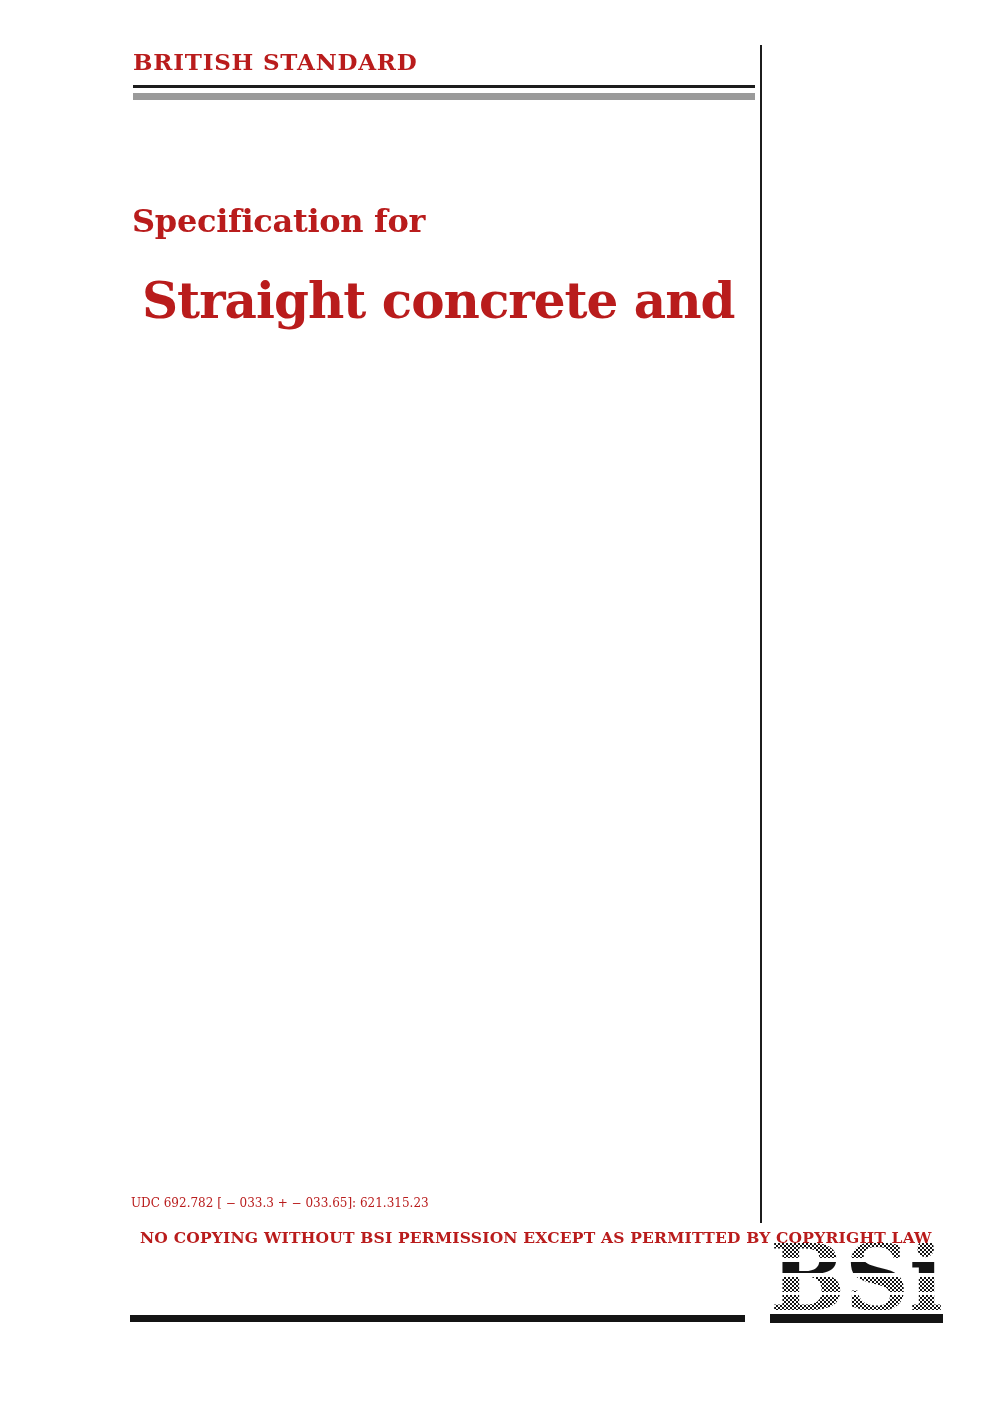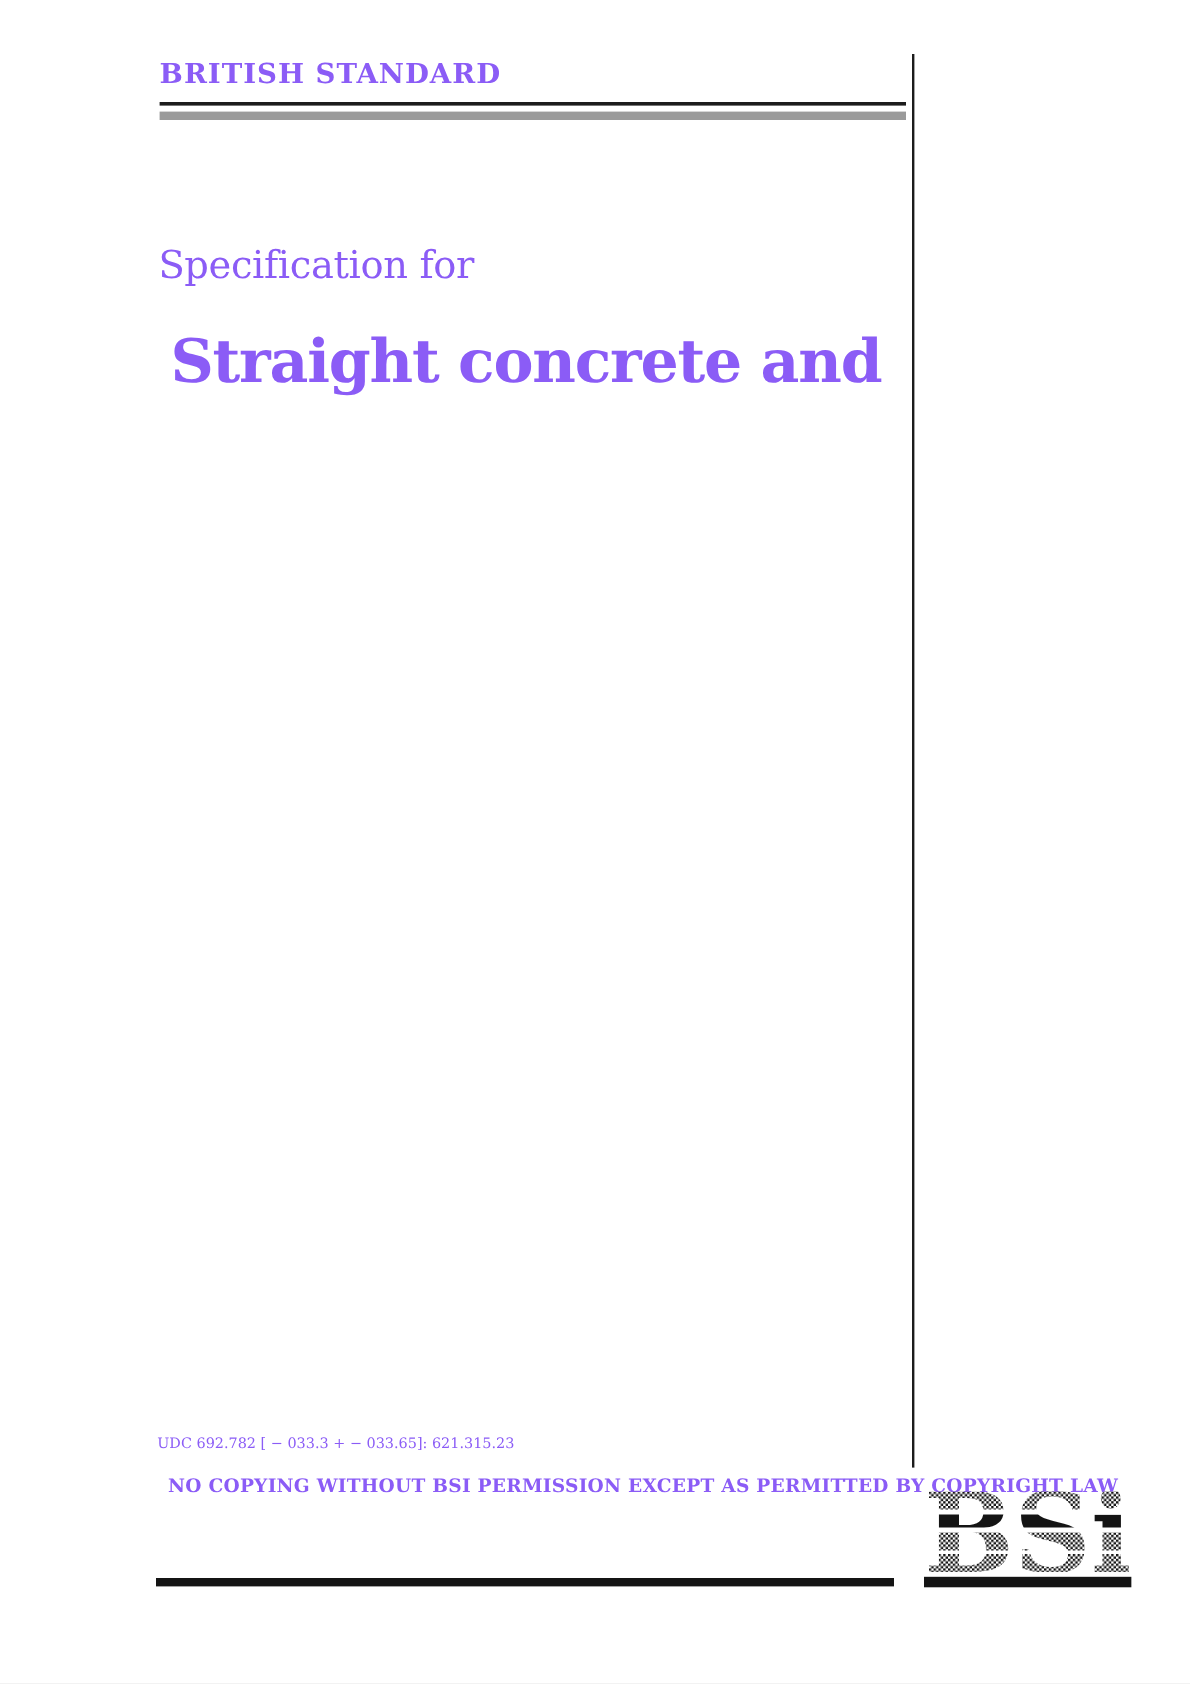--- a/index.html
+++ b/index.html
@@ -7,21 +7,21 @@
     padding: 0;
     background: #e8e8e8;
   }
   .page {
     position: relative;
     width: 992px;
     height: 1403px;
     margin: 0 auto;
     background: #ffffff;
     font-family: "DejaVu Serif", serif;
-    color: #8b5cf6;
+    color: #b91c1c;
     overflow: hidden;
   }
 
   
   .kicker {
     position: absolute;
     left: 133px;
     top: 48px;
     font-size: 23px;
     font-weight: bold;
@@ -61,21 +61,21 @@
     letter-spacing: -0.5px;
     white-space: nowrap;
   }
 
   
   .title-prefix {
     position: absolute;
     left: 132px;
     top: 202px;
     font-size: 32px;
-    font-weight: normal;
+    font-weight: bold;
     letter-spacing: -0.3px;
     white-space: nowrap;
   }
   .title-main {
     position: absolute;
     left: 130px;
     top: 260px;
     margin: 12px;
     font-size: 50px;
     font-weight: bold;

